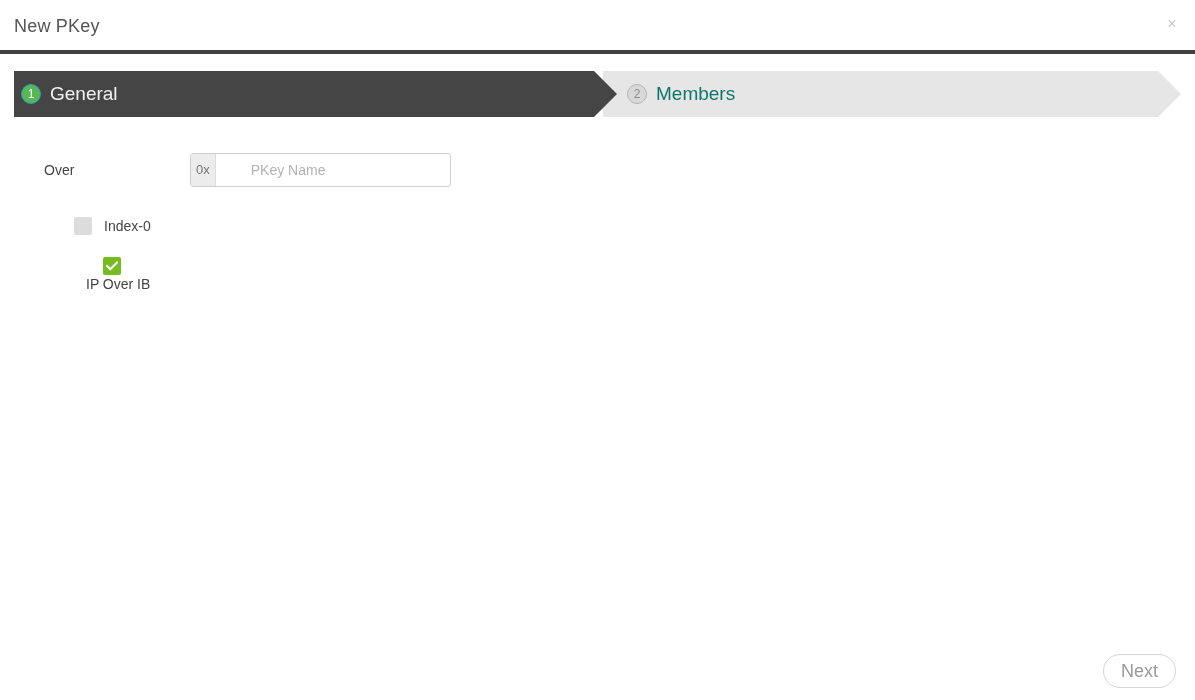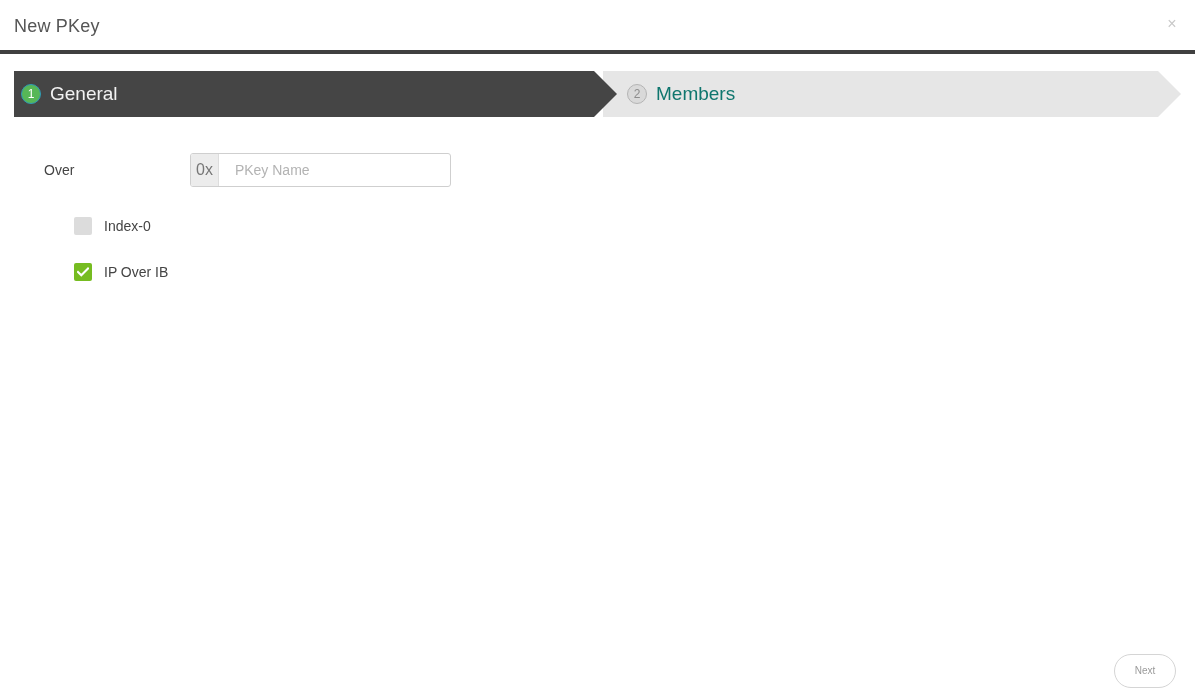--- a/index.html
+++ b/index.html
@@ -152,49 +152,50 @@
     border: 1px solid #cfcfcf;
     border-radius: 3px;
     box-sizing: border-box;
     background: #ffffff;
     overflow: hidden;
   }
   .input-addon {
     flex: 0 0 auto;
     background: #ececec;
     color: #767676;
-    font-size: 16px;
+    font-size: 13px;
     line-height: 32px;
     padding: 0 5px;
     border-right: 1px solid #dddddd;
     box-sizing: border-box;
   }
   .text-input {
     flex: 1 1 auto;
     border: none;
     outline: none;
     font-size: 14px;
     font-family: "Liberation Sans", sans-serif;
     color: #444444;
     padding: 0 16px;
     background: transparent;
+    margin-left: 19px;
   }
   .text-input::placeholder { color: #b3b3b3; }
 
   
   .checkbox-row {
     position: absolute;
     left: 44px;
     display: flex;
     align-items: center;
     cursor: pointer;
     padding-left: 30px;
   }
   .row-index0 { top: 100px; }
-  .row-ipoverib { top: 146px; }
+  .row-ipoverib { top: 140px; flex-direction: column; }
 
   .checkbox-box {
     width: 18px;
     height: 18px;
     border-radius: 2px;
     flex: 0 0 auto;
     position: relative;
   }
   .checkbox-unchecked { background: #dcdcdc; }
   .checkbox-checked { background: #76bc21; }
@@ -222,21 +223,21 @@
     position: absolute;
     right: 19px;
     top: 10px;
     min-width: 62px;
     height: 34px;
     padding: 0 17px;
     border: 1px solid #d5d5d5;
     border-radius: 17px;
     background: #ffffff;
     color: #9a9a9a;
-    font-size: 10px;
+    font-size: 18px;
     font-family: "Liberation Sans", sans-serif;
     cursor: pointer;
     line-height: 32px;
   }
 </style>
 </head>
 <body>
 
 <div class="dialog-header">
   <div class="dialog-title">New PKey</div>

